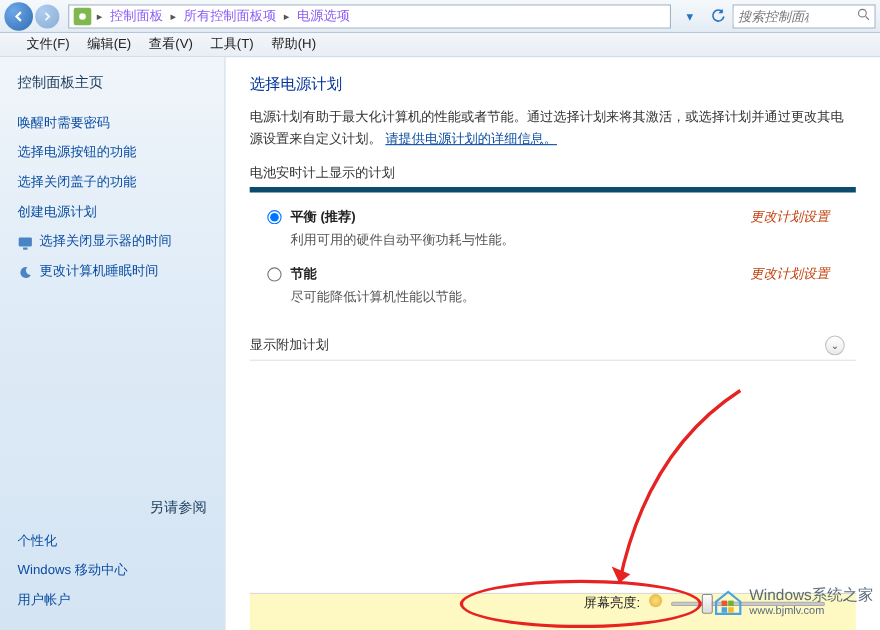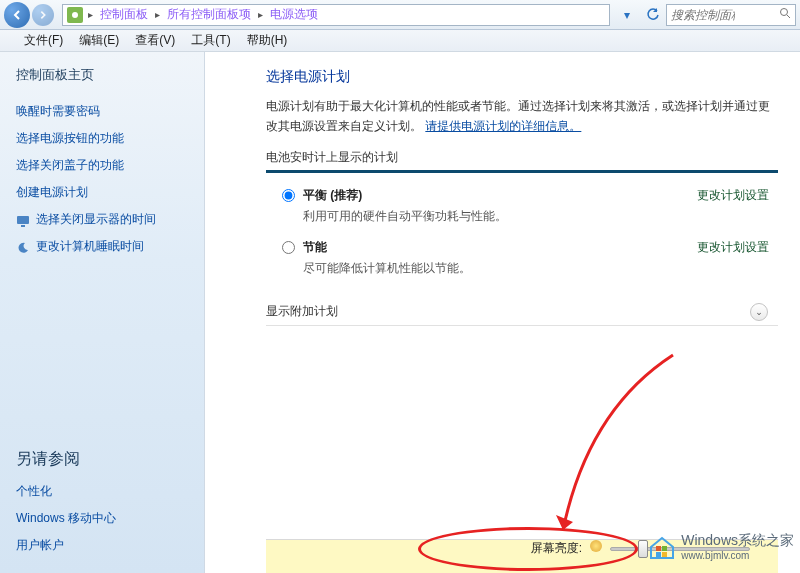--- a/index.html
+++ b/index.html
@@ -18,40 +18,40 @@
     .refresh-btn { width: 22px; height: 22px; display: flex; align-items: center; justify-content: center; color: #2a73c2; margin: 0 2px; cursor: pointer; }
     .search-box { width: 130px; height: 22px; border: 1px solid #a4b5c6; background: #fff; display: flex; align-items: center; margin-right: 4px; gap: 36px; }
     .search-box input { border: none; outline: none; font-size: 12px; color: #888; padding: 0 4px; width: 100%; font-style: italic; }
     .search-ico { color: #555; padding: 0 4px; }
     
     
     .menubar { height: 22px; display: flex; align-items: center; background: linear-gradient(#f3f6fa, #e8eef5); border-bottom: 1px solid #d0d9e2; font-size: 12px; padding: 0 16px; }
     .menu-item { padding: 2px 8px; cursor: pointer; color: #222; }
     
     
-    .main { display: flex; height: calc(573px - 52px); gap: 39px; }
+    .main { display: flex; height: calc(573px - 52px); }
     .sidebar { width: 205px; background: linear-gradient(to bottom, #f0f5fa 0%, #e0ecf7 40%, #d4e4f3 100%); border-right: 1px solid #cfd9e4; padding: 14px 16px; font-size: 12px; display: flex; flex-direction: column; }
     .sidebar-home { color: #1a3a5a; font-size: 13px; margin-bottom: 14px; }
     .side-link { color: #0a4da2; margin: 5px 0; cursor: pointer; display: flex; align-items: flex-end; gap: 6px; }
     .side-ico { width: 14px; height: 14px; display: inline-flex; align-items: center; justify-content: center; }
     .side-spacer { flex: 1; }
-    .see-also { color: #1a3a5a; font-size: 16px; margin-bottom: 8px; }
+    .see-also { color: #1a3a5a; font-size: 13px; margin-bottom: 8px; text-align: right; }
     
     .content { flex: 1; padding: 16px 22px 0 22px; font-size: 12px; display: flex; flex-direction: column; }
     .content-title { color: #003399; font-size: 14px; font-weight: normal; margin-bottom: 10px; }
     .content-desc { color: #333; line-height: 1.7; margin-bottom: 12px; }
     .content-desc a { color: #0a4da2; text-decoration: underline; cursor: pointer; }
     
-    .plan-section-label { color: #333; margin-bottom: 4px; border-bottom: 3px solid #0c4a6e; padding-bottom: 4px; }
+    .plan-section-label { color: #333; margin-bottom: 4px; border-bottom: 5px solid #0c4a6e; padding-bottom: 4px; }
     .plan-row { display: flex; align-items: flex-start; padding: 10px 0 4px 16px; }
     .plan-radio { margin-top: 2px; margin-right: 8px; }
     .plan-info { flex: 1; }
     .plan-name { color: #222; font-weight: bold; }
     .plan-sub { color: #555; margin-top: 4px; }
-    .plan-link { color: #14532d; cursor: pointer; white-space: nowrap; margin-left: 8px; margin-right: 9px; }
+    .plan-link { color: #c2410c; cursor: pointer; white-space: nowrap; margin-left: 8px; margin-right: 24px; font-style: italic; }
     
     .expander-row { display: flex; align-items: center; margin-top: 22px; border-bottom: 1px solid #e1e1e1; padding-bottom: 4px;}
     .expander-label { color: #333; }
     .expander-line { flex: 1; height: 1px; margin: 0 8px; }
     .expander-btn { width: 18px; height: 18px; border: 1px solid #c3c3c3; border-radius: 50%; display: flex; align-items: center; justify-content: center; background: linear-gradient(#fff,#eaeaea); cursor: pointer; font-size: 9px; color: #555; margin-right: 10px;}
     
     .content-spacer { flex: 1; }
     .brightness-bar { height: 34px; border-top: 1px solid #d9d9d9; background: #fef9c3; display: flex; justify-content: flex-end; padding: 0 28px; gap: 8px; position: relative; }
     .bright-label { font-size: 12px; color: #222; }
     .bright-ico-dim { width: 12px; height: 12px; border-radius: 50%; background: radial-gradient(circle,#ffe27a,#e0a83a); }

